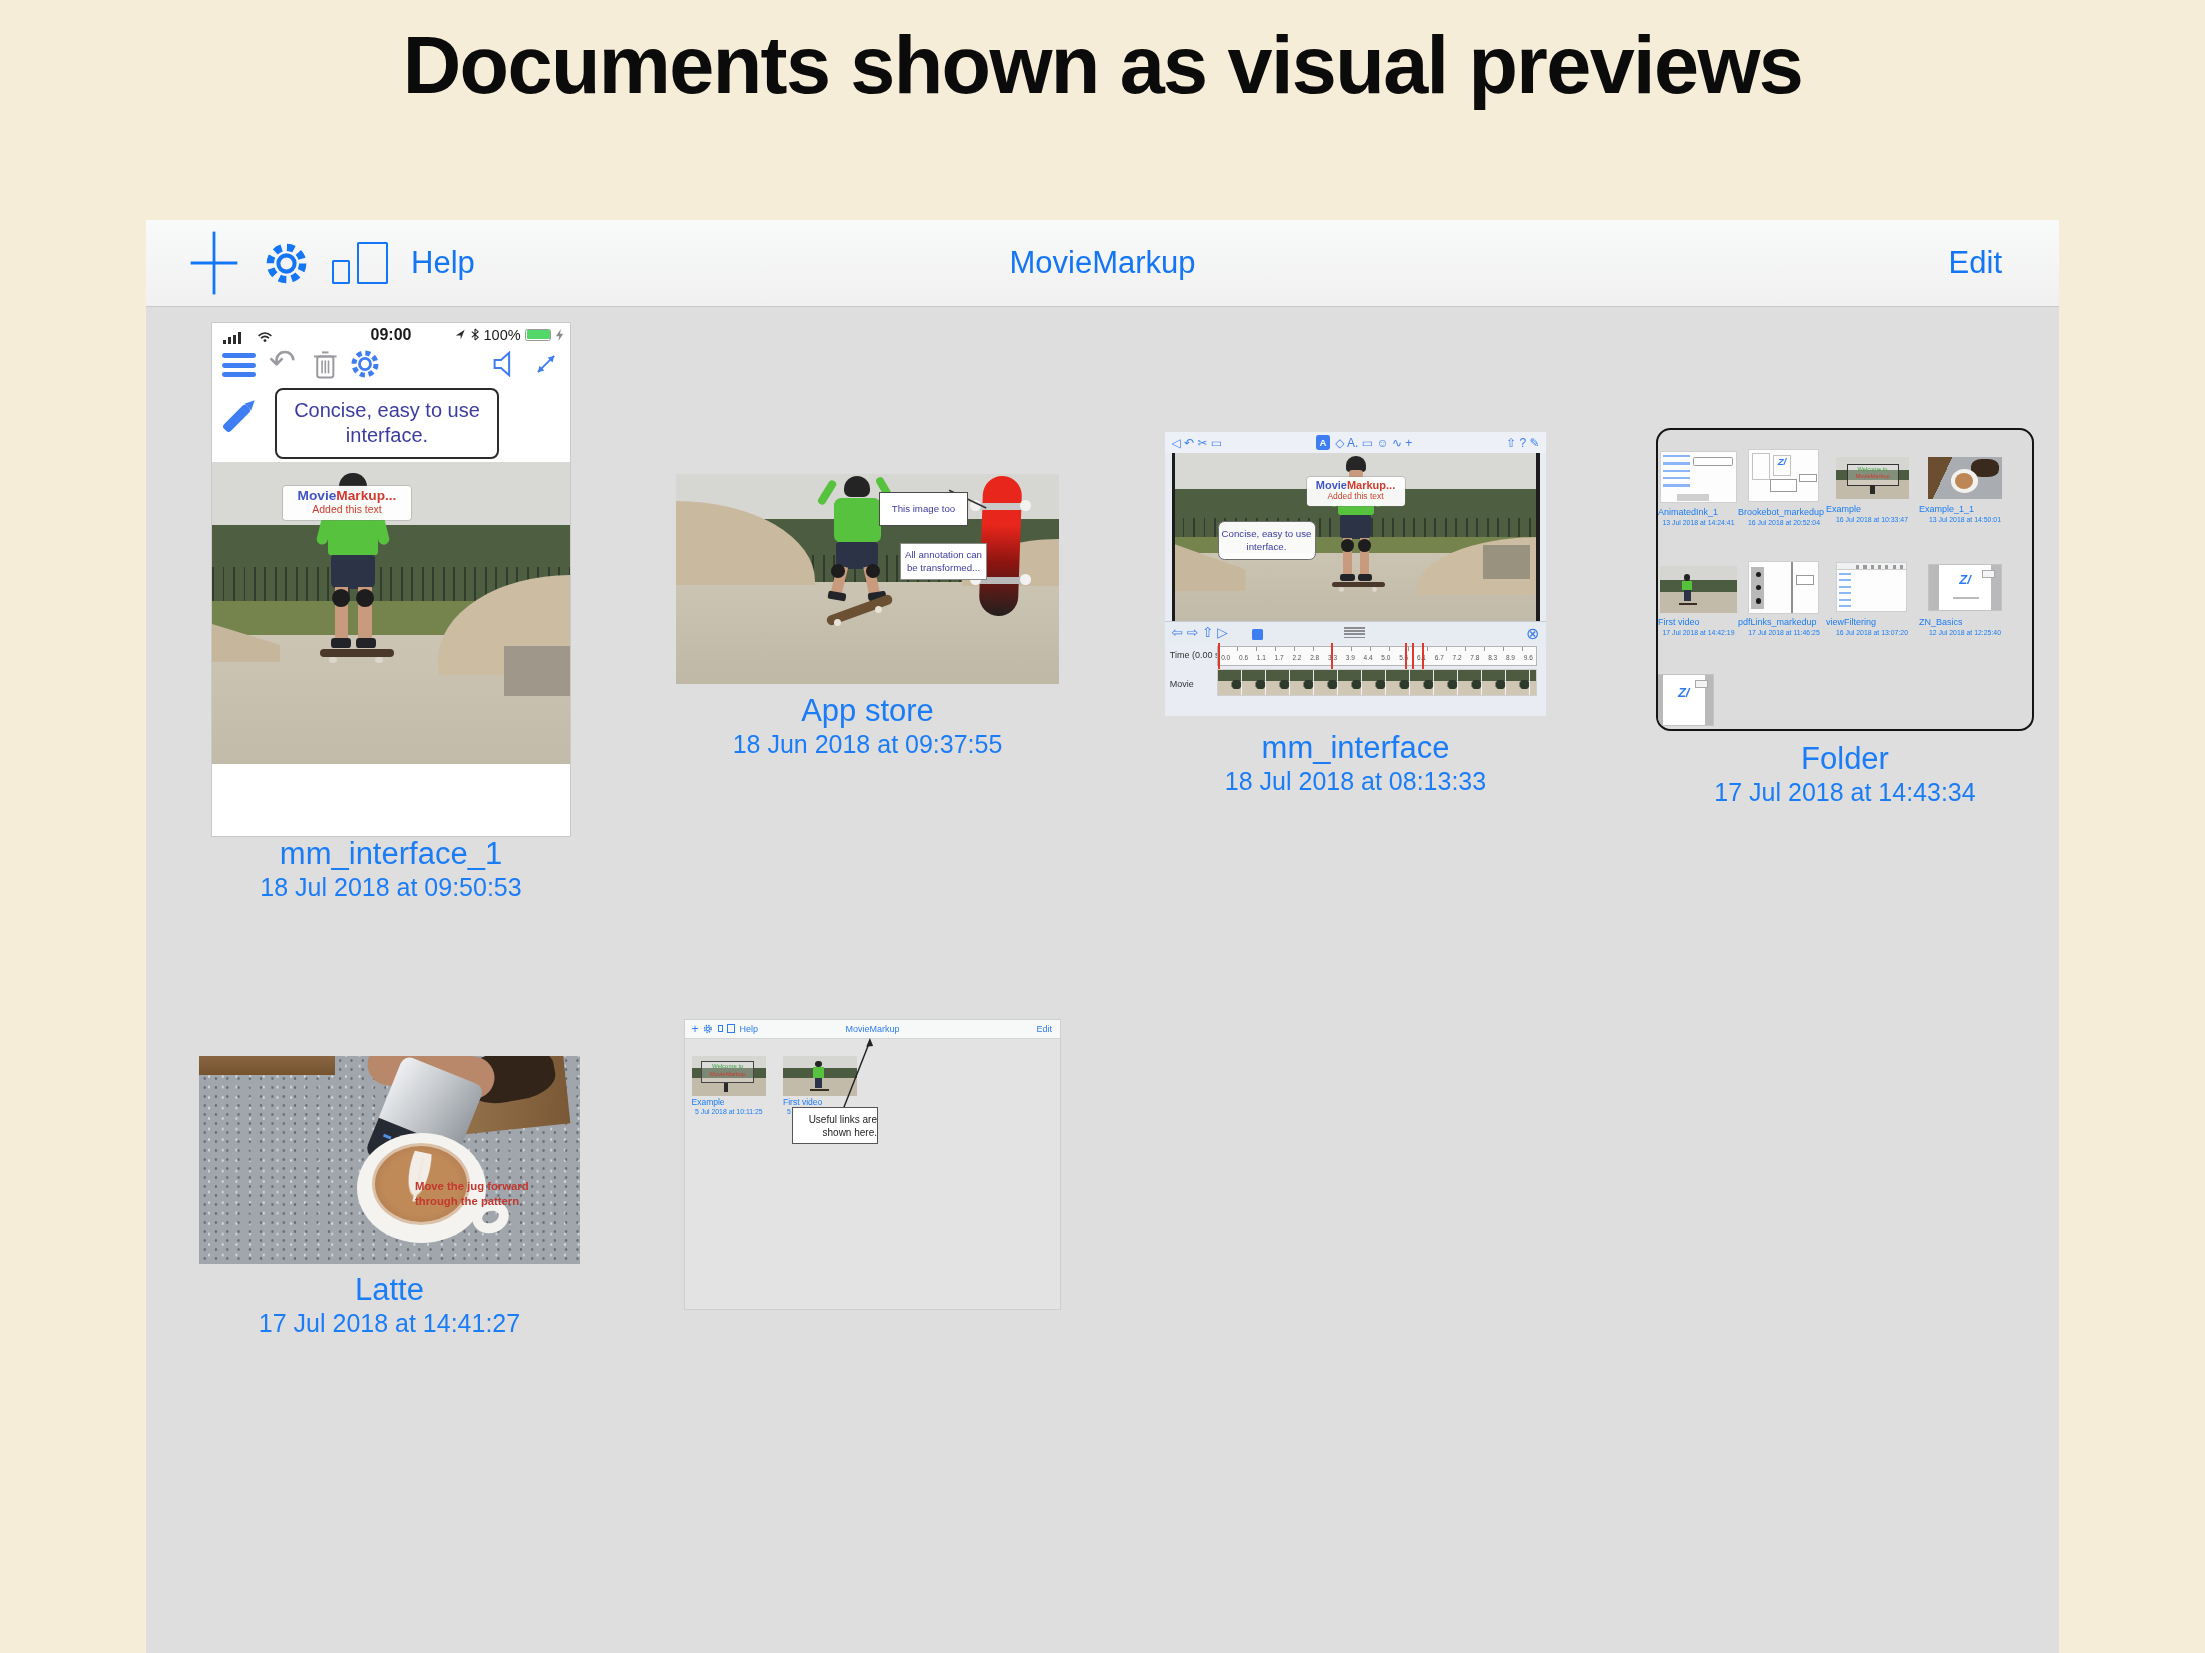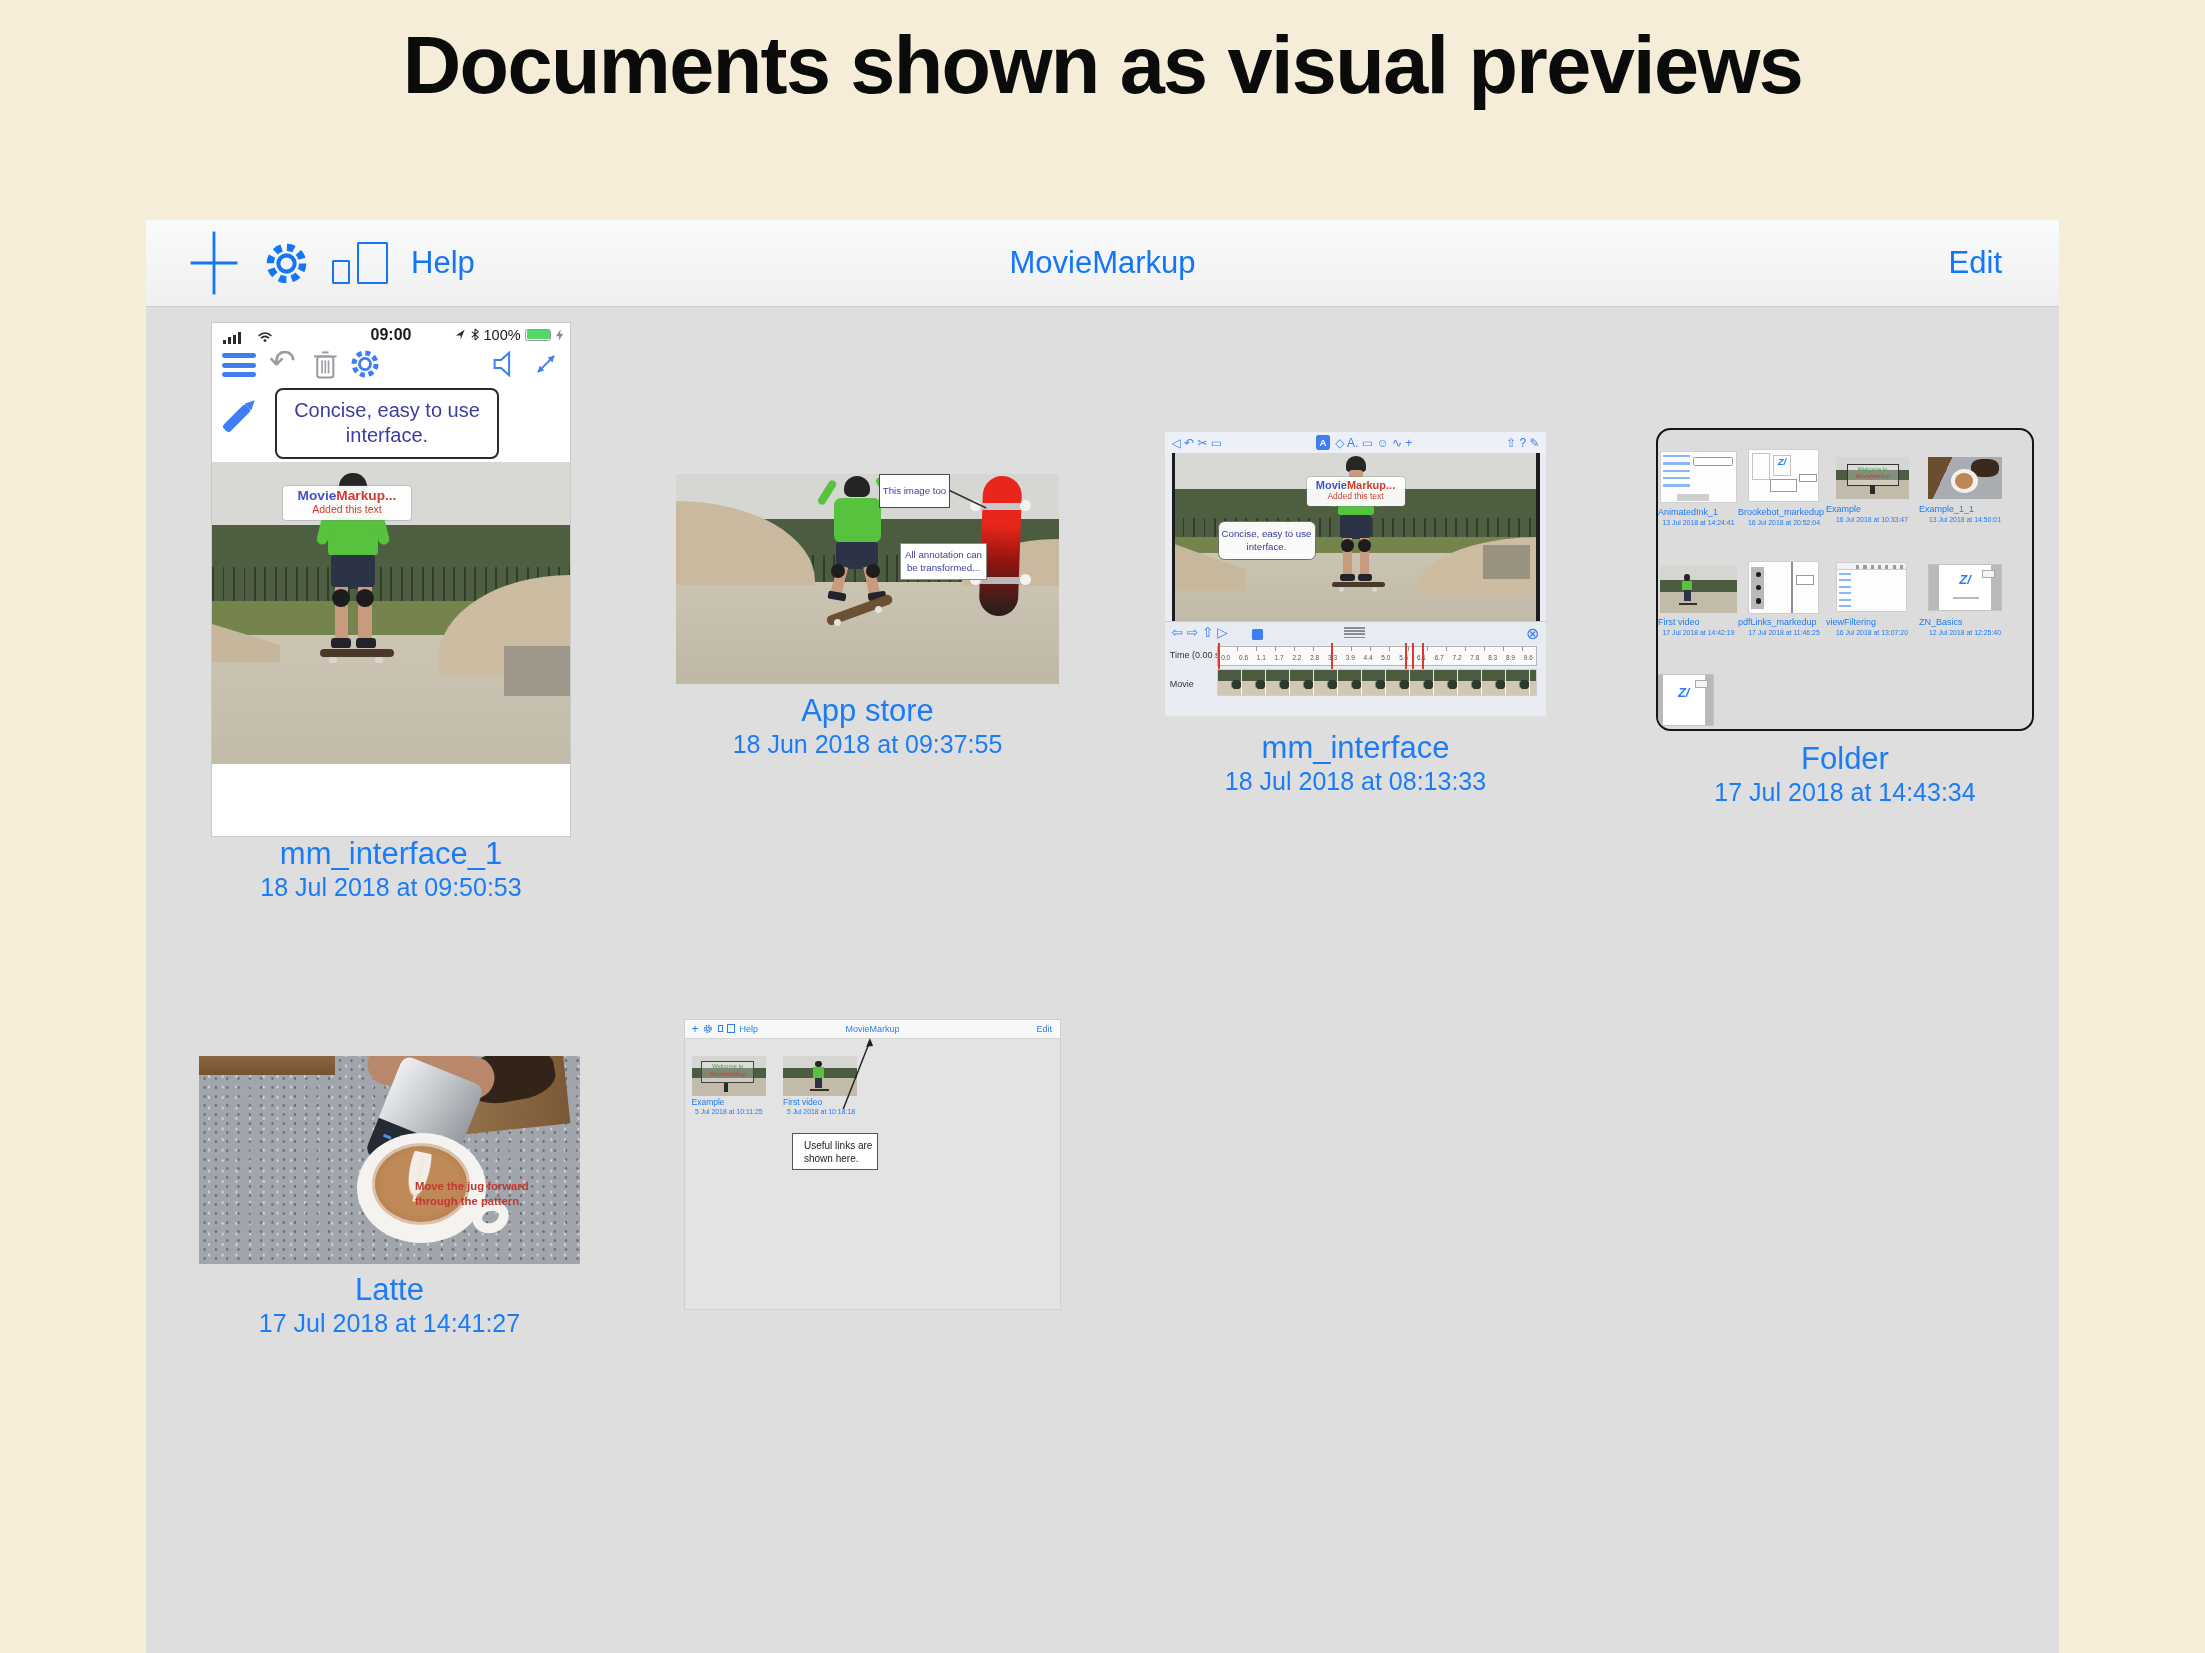--- a/index.html
+++ b/index.html
@@ -256,21 +256,21 @@
           <div style="position:absolute;left:297px;top:29px;width:55px;height:6.5px;background:#c9c9c9;border-radius:3.2px;"></div>
           <div style="position:absolute;left:294px;top:26px;width:10.5px;height:10.5px;background:#f2f2f2;border-radius:50%;"></div>
           <div style="position:absolute;left:344px;top:26px;width:10.5px;height:10.5px;background:#f2f2f2;border-radius:50%;"></div>
           <div style="position:absolute;left:297px;top:103px;width:55px;height:6.5px;background:#b9b9b9;border-radius:3.2px;"></div>
           <div style="position:absolute;left:294px;top:100px;width:10.5px;height:10.5px;background:#f2f2f2;border-radius:50%;"></div>
           <div style="position:absolute;left:344px;top:100px;width:10.5px;height:10.5px;background:#f2f2f2;border-radius:50%;"></div>
 
           <svg width="383" height="210" style="position:absolute;left:0;top:0;" viewBox="0 0 474 260">
             <line x1="338" y1="20" x2="384" y2="42" stroke="#333" stroke-width="2"></line>
           </svg>
-          <div class="ann-box" style="left:203px;top:0;width:71px;height:34px;border:1.6px solid #4a4a4a;font-size:9.7px;line-height:1.25;">This image too</div>
+          <div class="ann-box" style="left:203px;top:18px;width:89px;height:34px;border:1.6px solid #4a4a4a;font-size:9.7px;line-height:1.25;">This image too</div>
           <div class="ann-box" style="left:224px;top:69px;width:87px;height:37px;border:1.6px solid #8a8a8a;font-size:9.7px;line-height:1.25;">All annotation can be transformed...</div>
         </div>
       </div>
       <div class="doc-label" style="left:530px;top:383px;width:383px;">
         <div class="doc-name">App store</div>
         <div class="doc-date">18 Jun 2018 at 09:37:55</div>
       </div>
 
       <div class="card" style="left:1019px;top:123px;width:381px;height:284px;background:#e9edf3;">
 
@@ -505,19 +505,19 @@
           <div style="position:absolute;left:27px;top:33px;width:19.4px;height:2.4px;background:#3a2e24;"></div>
         </div>
         <div class="mini-name" style="left:98px;top:77px;width:74px;font-size:8.5px;">First video</div>
         <div class="mini-date" style="left:89px;top:88px;width:94px;">5 Jul 2018 at 10:18:18</div>
 
         <svg width="377" height="291" style="position:absolute;left:0;top:0;pointer-events:none;" viewBox="0 0 467 360">
           <line x1="196" y1="110" x2="229" y2="26" stroke="#222" stroke-width="1.8"></line>
           <polygon points="229,22 224.5,33 233,32" fill="#222"></polygon>
         </svg>
         <div class="ann-box" style="left:107px;top:87px;width:86px;height:37px;border:1.6px solid #555;font-size:10px;line-height:1.3;color:#222;
-                    justify-content:flex-start;text-align:left;padding-left:11px;margin-top:26px;">Useful links are shown here.</div>
+                    justify-content:flex-start;text-align:right;padding-left:2px;">Useful links are shown here.</div>
       </div>
 
     </div>
   </div>
 </div>
 
 
 </body></html>

